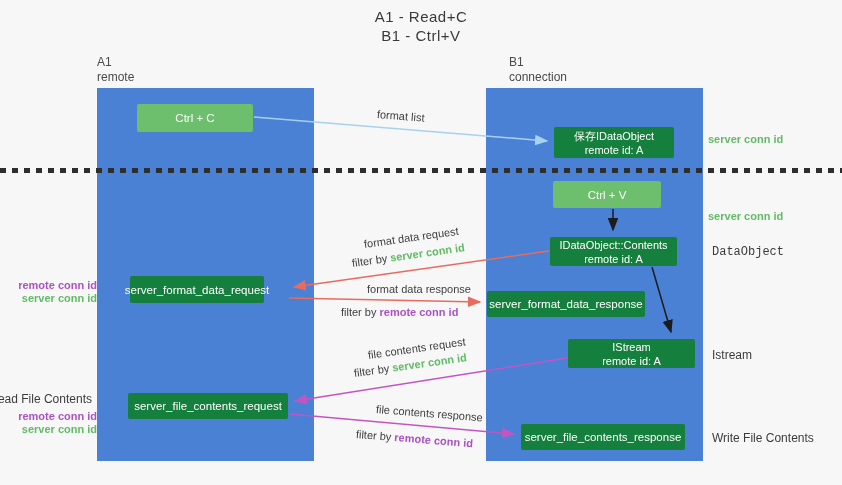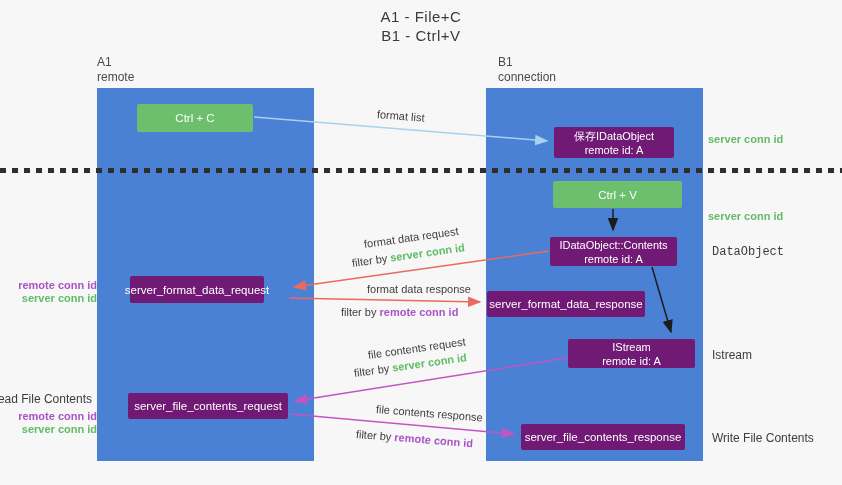--- a/index.html
+++ b/index.html
@@ -27,44 +27,44 @@
   .divider {
     left: 0; top: 168px; width: 842px; height: 5px;
     background: repeating-linear-gradient(to right, #2e2e2e 0 6px, transparent 6px 12px);
   }
   .box {
     display: flex; flex-direction: column; align-items: center; justify-content: center;
     color: #ffffff; text-align: center; border-radius: 2px;
     font-size: 11.5px; line-height: 14px;
   }
   .box.green  { background: #6dbe6d; }
-  .box.orange { background: #701a75; }
+  .box.orange { background: #15803d; }
   .lbl { font-size: 11px; color: #3f3f3f; white-space: nowrap; }
   .lbl .key { font-weight: bold; }
   .green-t  { color: #63bb66; font-weight: bold; }
   .purple-t { color: #ab53c3; font-weight: bold; }
   .side-left { width: 110px; text-align: right; font-size: 11px; white-space: nowrap; }
   .side-right { font-size: 12px; white-space: nowrap; }
   .rot-up   { transform: rotate(-8deg); transform-origin: left center; }
   .rot-dn   { transform: rotate(4.5deg); transform-origin: left center; }
   svg.arrows { position: absolute; left: 0; top: 0; pointer-events: none; }
 </style>
 </head>
 <body>
 
 <div id="stage">
 
-  <div class="abs title" style="top:8px;">A1 - File+C</div>
+  <div class="abs title" style="top:8px;">A1 - Read+C</div>
   <div class="abs title" style="top:27px;">B1 - Ctrl+V</div>
 
   <div class="abs col-header" style="left:97px; top:55px;">
     <div>A1</div>
     <div>remote</div>
   </div>
-  <div class="abs col-header" style="left:498px; top:55px;">
+  <div class="abs col-header" style="left:509px; top:55px;">
     <div>B1</div>
     <div>connection</div>
   </div>
 
   <div class="abs column" style="left:97px;"></div>
   <div class="abs column" style="left:486px;"></div>
 
   <div class="abs divider"></div>
 
   <svg class="arrows" width="842" height="485" viewBox="0 0 842 485">
@@ -93,21 +93,21 @@
 
   <div class="abs box green" style="left:137px; top:104px; width:116px; height:28px;">
     <div>Ctrl + C</div>
   </div>
 
   <div class="abs box orange" style="left:554px; top:127px; width:120px; height:31px; font-size:11px;">
     <div>保存IDataObject</div>
     <div>remote id: A</div>
   </div>
 
-  <div class="abs box green" style="left:553px; top:181px; width:129px; height:27px;">
+  <div class="abs box green" style="left:553px; top:181px; width:108px; height:27px;">
     <div>Ctrl + V</div>
   </div>
 
   <div class="abs box orange" style="left:550px; top:237px; width:127px; height:29px; font-size:11px;">
     <div>IDataObject::Contents</div>
     <div>remote id: A</div>
   </div>
 
   <div class="abs box orange" style="left:568px; top:339px; width:127px; height:29px; font-size:11px;">
     <div>IStream</div>

